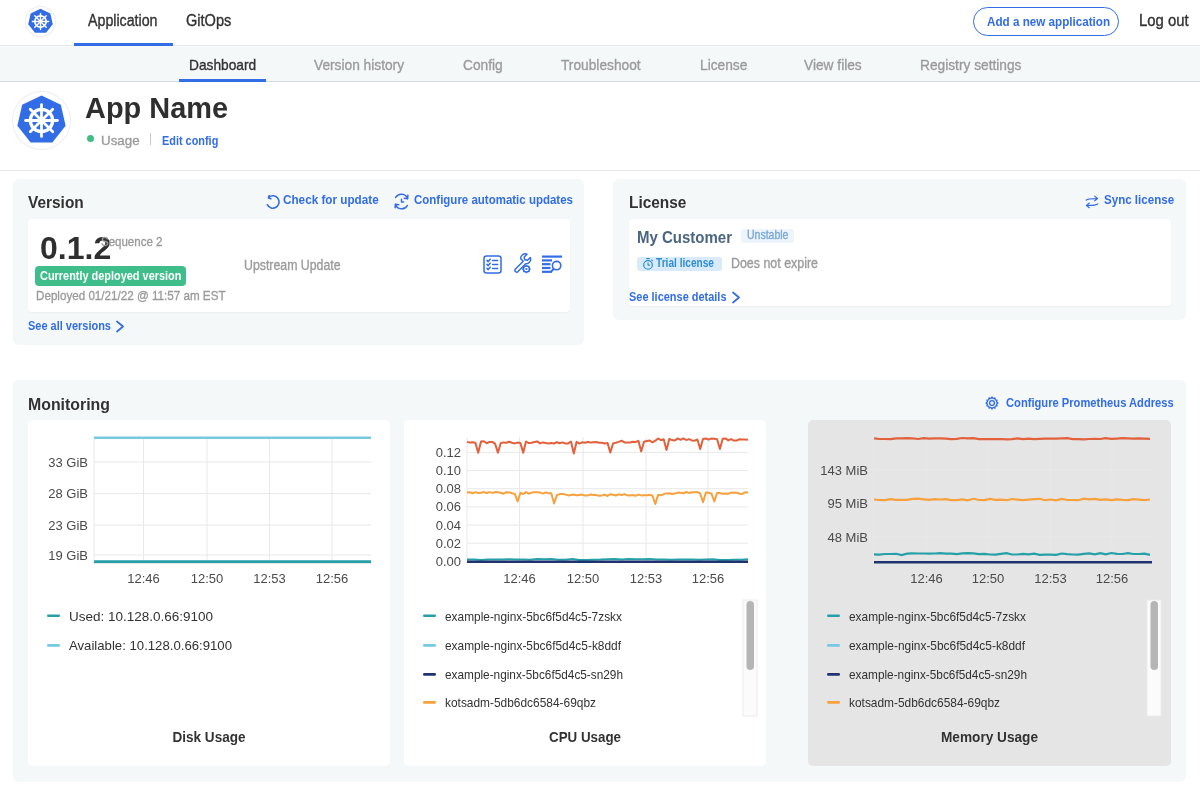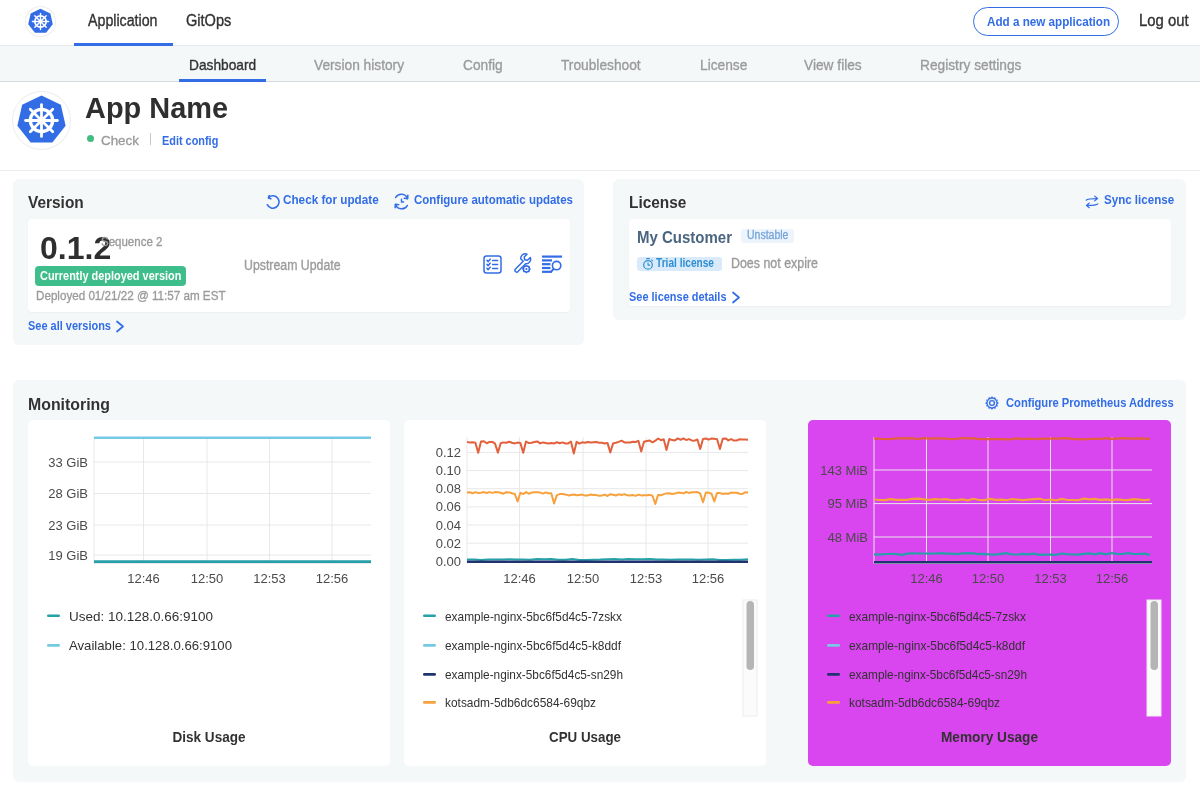--- a/index.html
+++ b/index.html
@@ -55,21 +55,21 @@
     <line x1="50" y1="50" x2="80" y2="50"></line>
     <line x1="50" y1="50" x2="28.8" y2="28.8"></line>
     <line x1="50" y1="50" x2="71.2" y2="28.8"></line>
     <line x1="50" y1="50" x2="28.8" y2="71.2"></line>
     <line x1="50" y1="50" x2="71.2" y2="71.2"></line>
   </g>
   <circle cx="50" cy="50" r="7" fill="#fff"></circle>
 </svg>
 <div class="t" style="left:85px;top:92.6px;font-size:30px;color:#2f2f2f;font-weight:bold;transform:scaleX(0.964);">App Name</div>
 <div class="abs" style="left:86.5px;top:135.3px;width:7px;height:7px;border-radius:50%;background:#41bd83;"></div>
-<div class="t" style="left:101.3px;top:133.9px;font-size:13.5px;color:#9b9b9b;-webkit-text-stroke:0.35px currentColor;transform:scaleX(0.99);">Check</div>
+<div class="t" style="left:101.3px;top:133.9px;font-size:13.5px;color:#9b9b9b;-webkit-text-stroke:0.35px currentColor;transform:scaleX(0.99);">Usage</div>
 <div class="abs" style="left:150px;top:133.3px;width:1px;height:12px;background:#c6c9cc;"></div>
 <div class="t" style="left:161.7px;top:134.7px;font-size:12.5px;color:#326de6;font-weight:bold;transform:scaleX(0.872);">Edit config</div>
 <div class="abs" style="left:0;top:170px;width:1200px;height:1px;background:#eaecee;"></div>
 <div class="abs" style="left:13px;top:179px;width:571px;height:166px;background:#f5f8f9;border-radius:6px;"></div>
 <div class="t" style="left:27.5px;top:194.3px;font-size:16.5px;color:#323232;font-weight:bold;transform:scaleX(0.935);">Version</div>
 <svg class="abs" style="left:265px;top:194.5px;" width="15" height="15" viewBox="0 0 17 17" fill="none">
   <path d="M4.2 2.7 A7 7 0 1 1 2.6 11" stroke="#326de6" stroke-width="1.8" stroke-linecap="round"></path>
   <path d="M4.8 0.6 L3.9 3.3 L6.6 4.2" stroke="#326de6" stroke-width="1.8" stroke-linecap="round" stroke-linejoin="round"></path>
 </svg>
 <div class="t" style="left:283px;top:192.8px;font-size:13.5px;color:#326de6;font-weight:bold;transform:scaleX(0.868);">Check for update</div>
@@ -234,21 +234,21 @@
 <text x="41" y="230.20000000000002" font-size="13.5" fill="#323232" textLength="176" lengthAdjust="spacingAndGlyphs">example-nginx-5bc6f5d4c5-k8ddf</text>
 <rect x="19" y="253.1" width="13" height="2.6" rx="1.3" fill="#1f3370"></rect>
 <text x="41" y="259.2" font-size="13.5" fill="#323232" textLength="178" lengthAdjust="spacingAndGlyphs">example-nginx-5bc6f5d4c5-sn29h</text>
 <rect x="19" y="281.09999999999997" width="13" height="2.6" rx="1.3" fill="#f7a13c"></rect>
 <text x="41" y="287.2" font-size="13.5" fill="#323232" textLength="151" lengthAdjust="spacingAndGlyphs">kotsadm-5db6dc6584-69qbz</text>
 <rect x="339" y="180" width="14" height="116" fill="#fbfbfb" stroke="#ececec" stroke-width="1"></rect>
 <rect x="342.5" y="181" width="7.5" height="69" rx="3.75" fill="#b5b5b5"></rect>
   <text x="181" y="321.5" font-size="15.5" font-weight="bold" fill="#323232" text-anchor="middle" textLength="72" lengthAdjust="spacingAndGlyphs">CPU Usage</text>
 </svg>
     </div>
-<div class="abs" style="left:808px;top:420px;width:363px;height:346px;background:#d946ef;border-radius:5px;">
+<div class="abs" style="left:808px;top:420px;width:363px;height:346px;background:#e5e5e5;border-radius:5px;">
 <svg width="363" height="346" viewBox="0 0 363 346" style="display:block">
   <g stroke="#e8e8e8" stroke-width="1">
     <line x1="66" y1="50" x2="344" y2="50"></line>
     <line x1="66" y1="83.6" x2="344" y2="83.6"></line>
     <line x1="66" y1="117" x2="344" y2="117"></line>
     <line x1="66" y1="143.5" x2="344" y2="143.5"></line>
     <line x1="66" y1="17" x2="66" y2="143.5"></line>
     <line x1="118.5" y1="17" x2="118.5" y2="143.5"></line>
     <line x1="180" y1="17" x2="180" y2="143.5"></line>
     <line x1="242.5" y1="17" x2="242.5" y2="143.5"></line>

